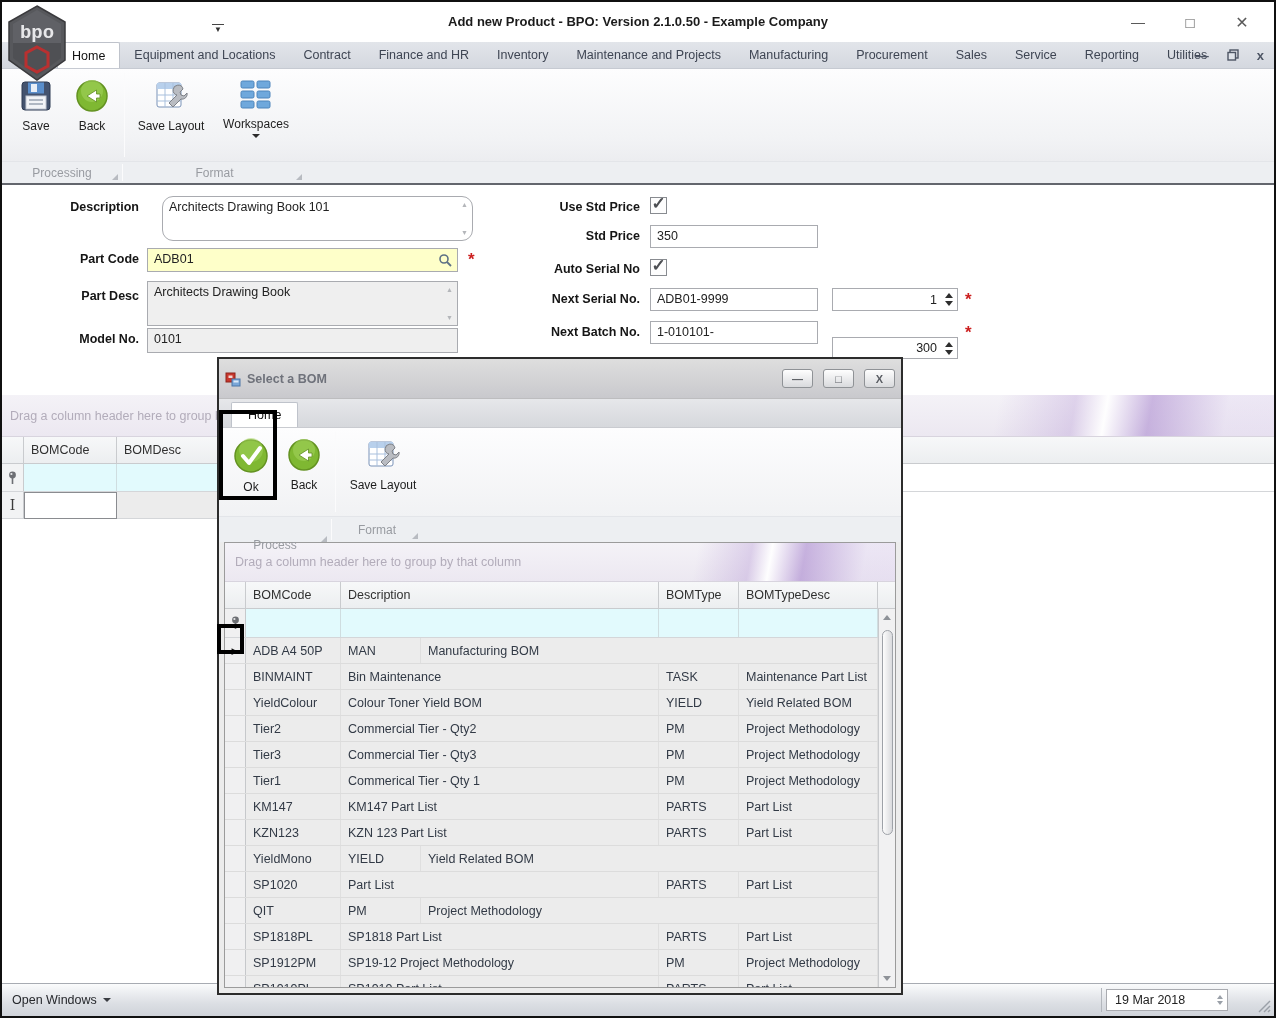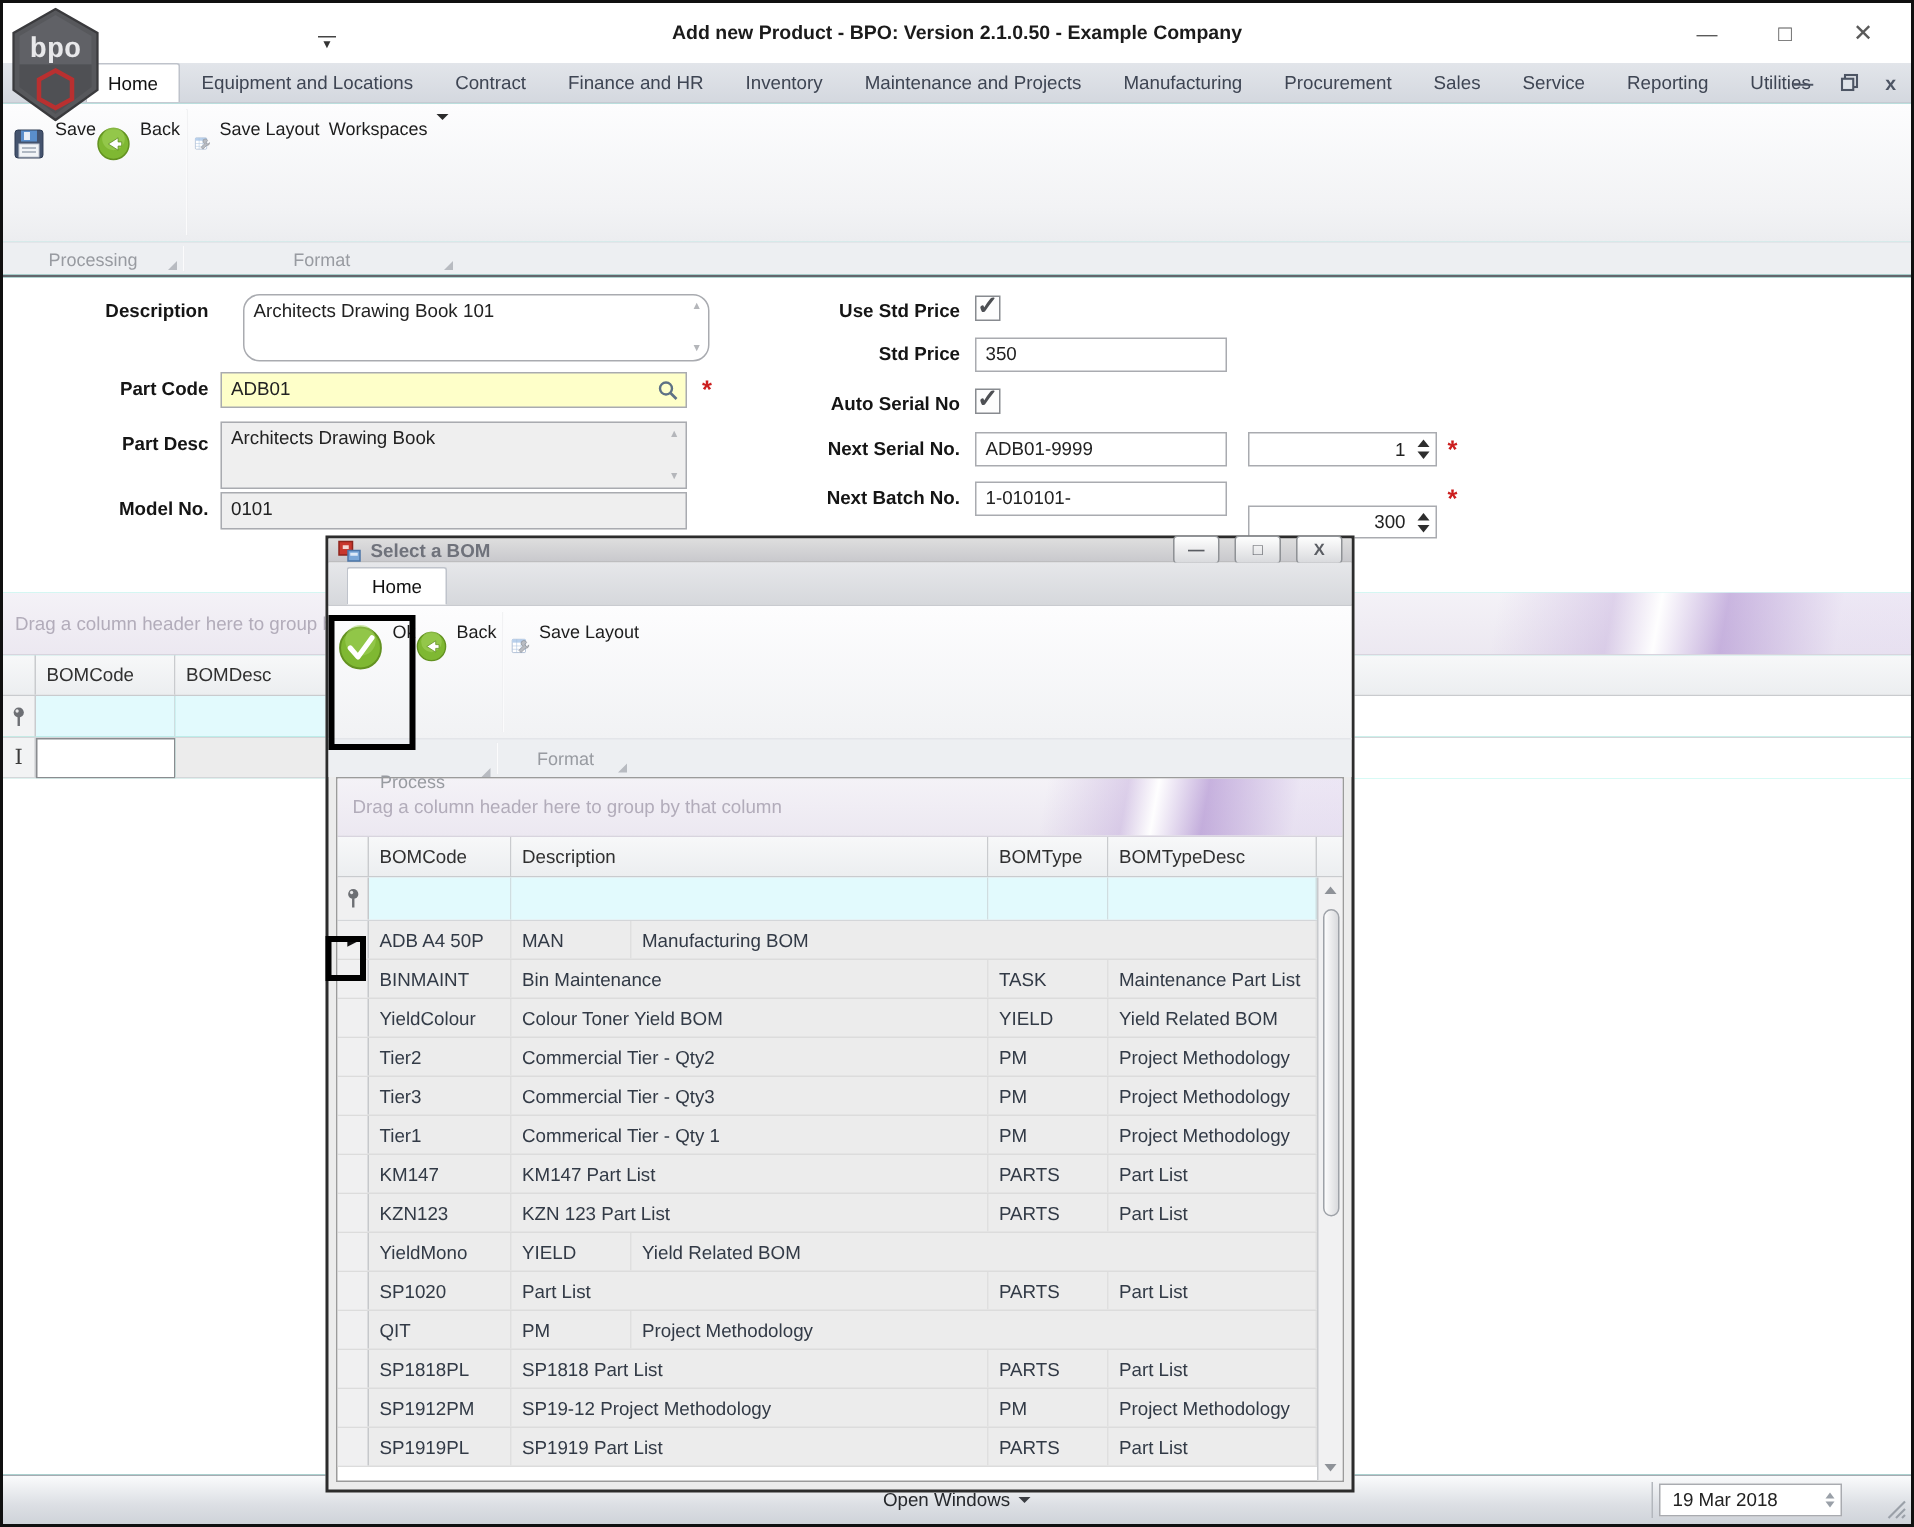--- a/index.html
+++ b/index.html
@@ -27,21 +27,21 @@
   .rtab { padding:0 14px; display:flex; align-items:center; color:#3e4553; font-size:12.5px;
           cursor:default; white-space:nowrap; }
   .rtab.active { background:#fff; border:1px solid #bfc3cb; border-bottom:none; border-radius:2px 2px 0 0;
                  color:#111; font-weight:400; }
   .mdi-controls { position:absolute; right:10px; top:0; height:100%; display:flex; align-items:center; gap:18px; }
   .mdi-btn { color:#4d5564; font-size:13px; font-weight:700; display:flex; align-items:center; cursor:default; }
 
   
   .ribbon { height:92px; flex:none; background:linear-gradient(#fdfdfe,#f2f3f5 75%,#ecedf0);
             display:flex; align-items:stretch; padding-left:6px; }
-  .rb-btn { width:56px; padding-top:10px; display:flex; flex-direction:row; 
+  .rb-btn { width:56px; padding-top:10px; display:flex; flex-direction:column; align-items:center;
             gap:6px; cursor:default; }
   .rb-btn .lbl { font-size:12px; color:#1d1d1d; white-space:nowrap; }
   .rb-sep { width:1px; background:#d2d4d9; margin:4px 4px; border-right:1px solid #fbfbfc; }
   .drop-arrow { width:0; height:0; border-left:4px solid transparent; border-right:4px solid transparent;
                 border-top:4px solid #2b2b2b; margin-top:1px; }
 
   
   .grouplabels { height:22px; flex:none; background:#edeff2; border-top:1px solid #e3e5e9;
                  display:flex; position:relative; }
   .grp { position:relative; display:flex; align-items:center; justify-content:center;
@@ -86,36 +86,36 @@
   .mg-find { background:#f2f3f4; border-right:1px solid #c9cbce; display:flex; align-items:center; justify-content:center; }
   .mg-fcell { background:#e2fafd; border-right:1px solid #cfdde0; }
   .mg-edit { height:27px; flex:none; display:flex; }
   .edit-cell { background:#fff; border:1px solid #8a8c90; }
   .ibeam { font-family:"DejaVu Serif", serif; font-size:14px; color:#3b3b3b; }
   .filler { flex:1; background:#fff; }
 
   
   .statusbar { height:33px; flex:none; border-top:1px solid #a7abb2;
                background:linear-gradient(#fafbfc,#dcdfe4 60%,#cfd3d9); display:flex; align-items:center;
-               position:relative; padding:0 10px;justify-content:center; }
+               position:relative; padding:0 10px; }
   .ow { display:flex; align-items:center; gap:6px; color:#26282c; font-size:12.5px; cursor:default; }
   .ow .tri-dn { border-top-color:#3a3d42; }
   .sb-sep { position:absolute; right:172px; top:4px; bottom:4px; width:1px; background:#b3b7bd; }
   .datebox { position:absolute; right:46px; top:5px; width:122px; height:22px; background:#fff;
              border:1px solid #a9abb0; display:flex; align-items:center; padding-left:8px;
              font-size:12.5px; color:#222; }
   .datebox .spin { margin-left:auto; width:15px; display:flex; flex-direction:column; gap:2px; align-items:center; }
   .datebox .t { width:0;height:0;border-left:3.5px solid transparent;border-right:3.5px solid transparent; }
   .datebox .tu { border-bottom:4px solid #9aa0a8; } .datebox .td { border-top:4px solid #9aa0a8; }
   .grip { position:absolute; right:3px; bottom:3px; }
 
   
   .modal { position:absolute; left:215px; top:355px; width:686px; height:638px; z-index:5;
            border:2px solid #2c2c2c; background:#ececec; display:flex; flex-direction:column; }
-  .m-titlebar { height:16px; flex:none; background:linear-gradient(#dedede,#c9c9cd);
+  .m-titlebar { height:40px; flex:none; background:linear-gradient(#dedede,#c9c9cd);
                 display:flex; align-items:center; padding:0 6px; gap:6px; border-bottom:1px solid #bdbdbf; }
   .m-title { color:#6f727b; font-weight:700; font-size:12.5px; flex:1; }
   .m-winbtn { width:31px; height:19px; border:1px solid #8f9296; border-radius:3px;
               background:linear-gradient(#fefefe,#d9dadd); display:flex; align-items:center; justify-content:center;
               color:#5a5d63; font-size:11px; font-weight:700; margin-left:4px; cursor:default; }
   .m-tabrow { height:29px; flex:none; background:linear-gradient(#e6e7ea,#d6d8dc);
               border-bottom:1px solid #c9cbd0; display:flex; padding-left:12px; }
   .m-tab { padding:0 16px; display:flex; align-items:center; background:#fff; border:1px solid #bfc3cb;
            border-bottom:none; border-radius:2px 2px 0 0; margin-top:3px; font-size:12.5px; color:#111; }
   .m-ribbon { height:88px; flex:none; background:linear-gradient(#fdfdfe,#f1f2f4);

